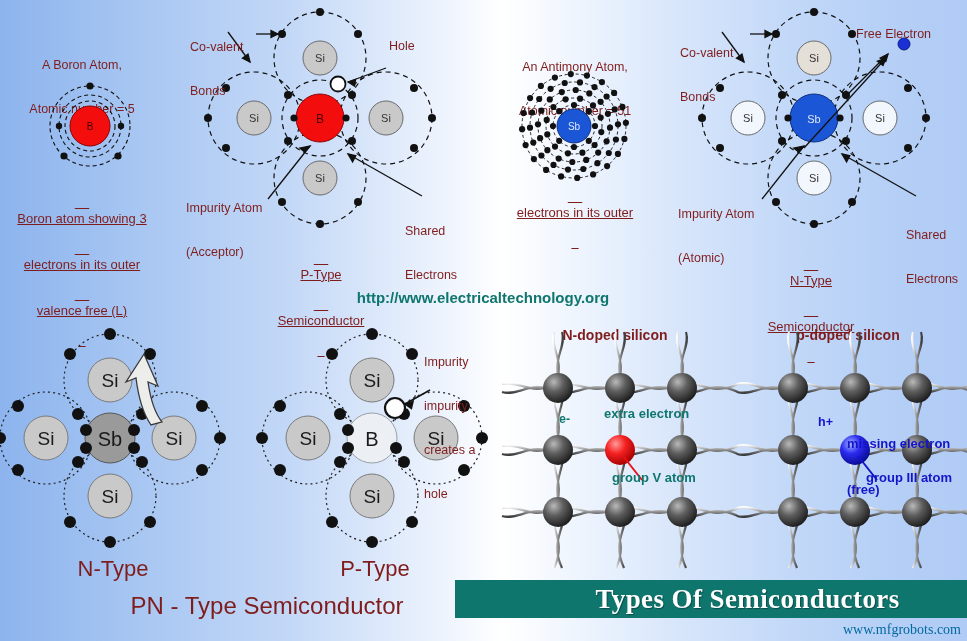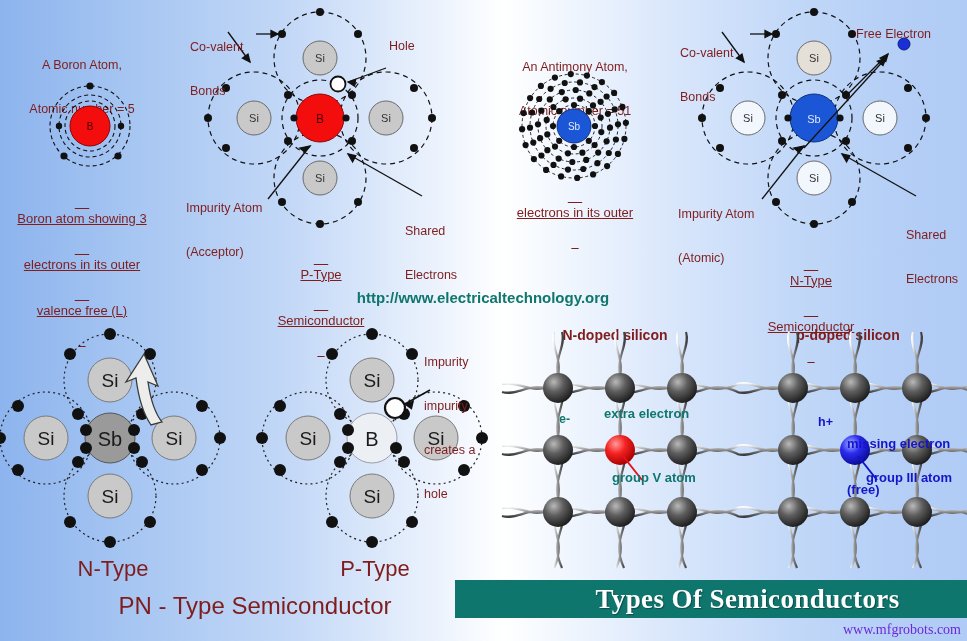--- a/index.html
+++ b/index.html
@@ -36,21 +36,21 @@
     position:absolute;background:#0f766e;
     display:flex;align-items:center;justify-content:center;padding-left:40px;
   }
   .title-bar span{
     font-family:"Liberation Serif", serif;font-weight:bold;
     color:#ffffff;font-size:27px;letter-spacing:0.4px;
     text-shadow:1px 1px 1px rgba(0,0,0,.35);
   }
   .wm{
     position:absolute;right:6px;bottom:3px;
-    font-family:"Liberation Serif", serif;font-size:14px;color:#6d28d9;
+    font-family:"Liberation Serif", serif;font-size:14px;color:#0369a1;
   }
   .big24{font-size:24px;}
   .big22{font-size:22px;}
 </style>
 </head>
 <body>
 
 <div id="stage">
 
   <div class="lbl ctr t12" style="left:8px;top:28px;width:148px;text-align:center;">
@@ -438,21 +438,21 @@
   </svg>
 
   <div class="lbl t12" style="left:424px;top:325px;">
     <div>Impurity</div>
     <div>impurity</div>
     <div>creates a</div>
     <div>hole</div>
   </div>
   <div class="lbl ctr big22" style="left:290px;top:556px;width:170px;">P-Type</div>
 
-  <div class="lbl ctr big24" style="left:60px;top:592px;width:390px;">PN - Type Semiconductor</div>
+  <div class="lbl ctr big24" style="left:72px;top:592px;width:390px;">PN - Type Semiconductor</div>
 
   <div class="lbl ctr bold t14" style="left:520px;top:327px;width:190px;">N-doped silicon</div>
 
   <svg class="abs" style="left:520px;top:350px;" width="200" height="200" viewBox="0 0 200 200">
     <defs>
       <radialGradient id="atomDark" cx="36%" cy="30%" r="72%">
         <stop offset="0%" stop-color="#b9b9b9"></stop>
         <stop offset="45%" stop-color="#5e5e5e"></stop>
         <stop offset="100%" stop-color="#1d1d1d"></stop>
       </radialGradient>

